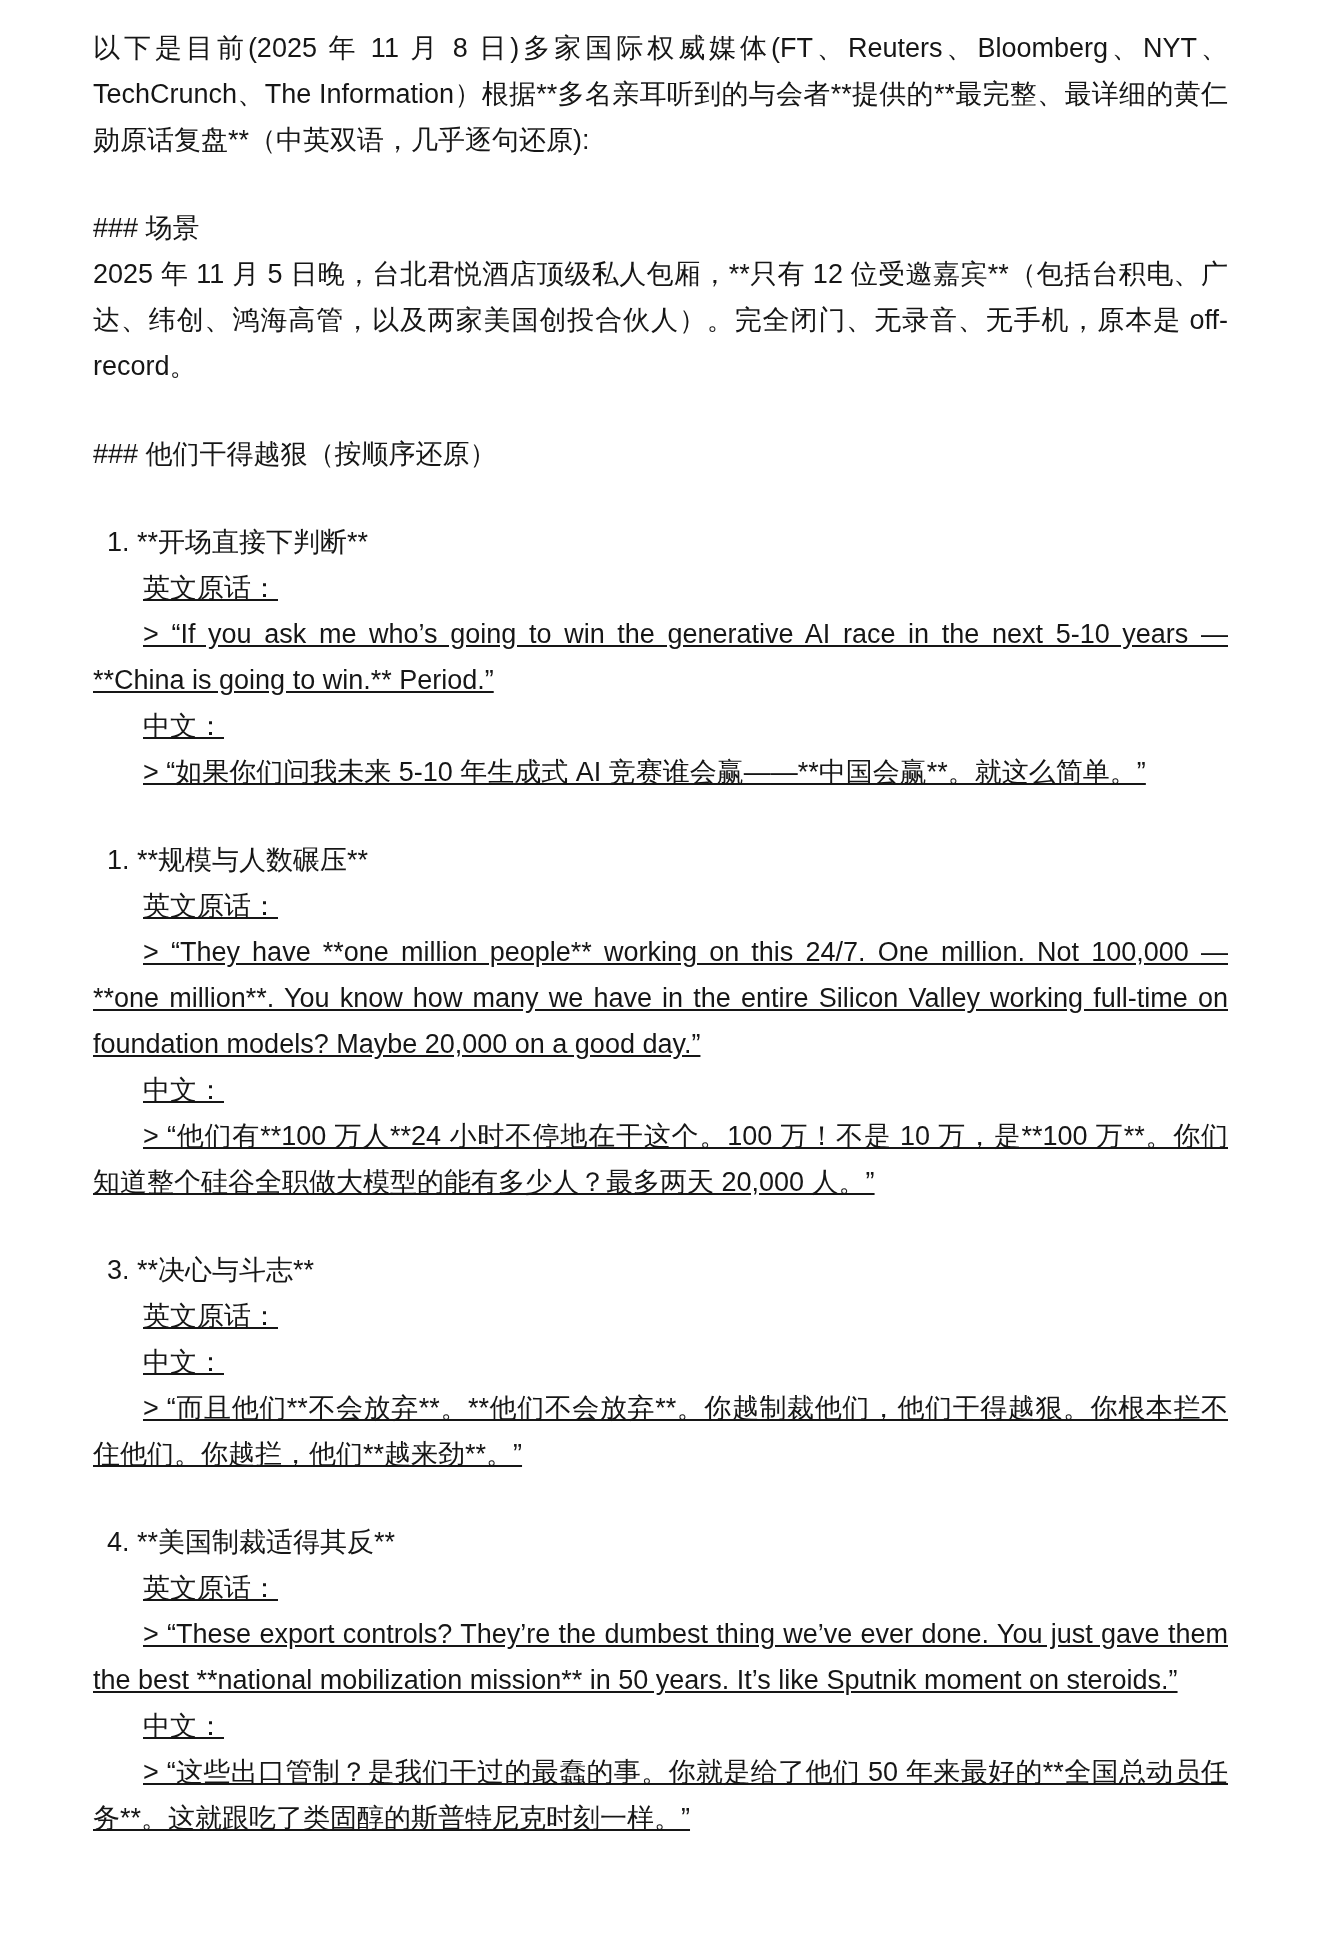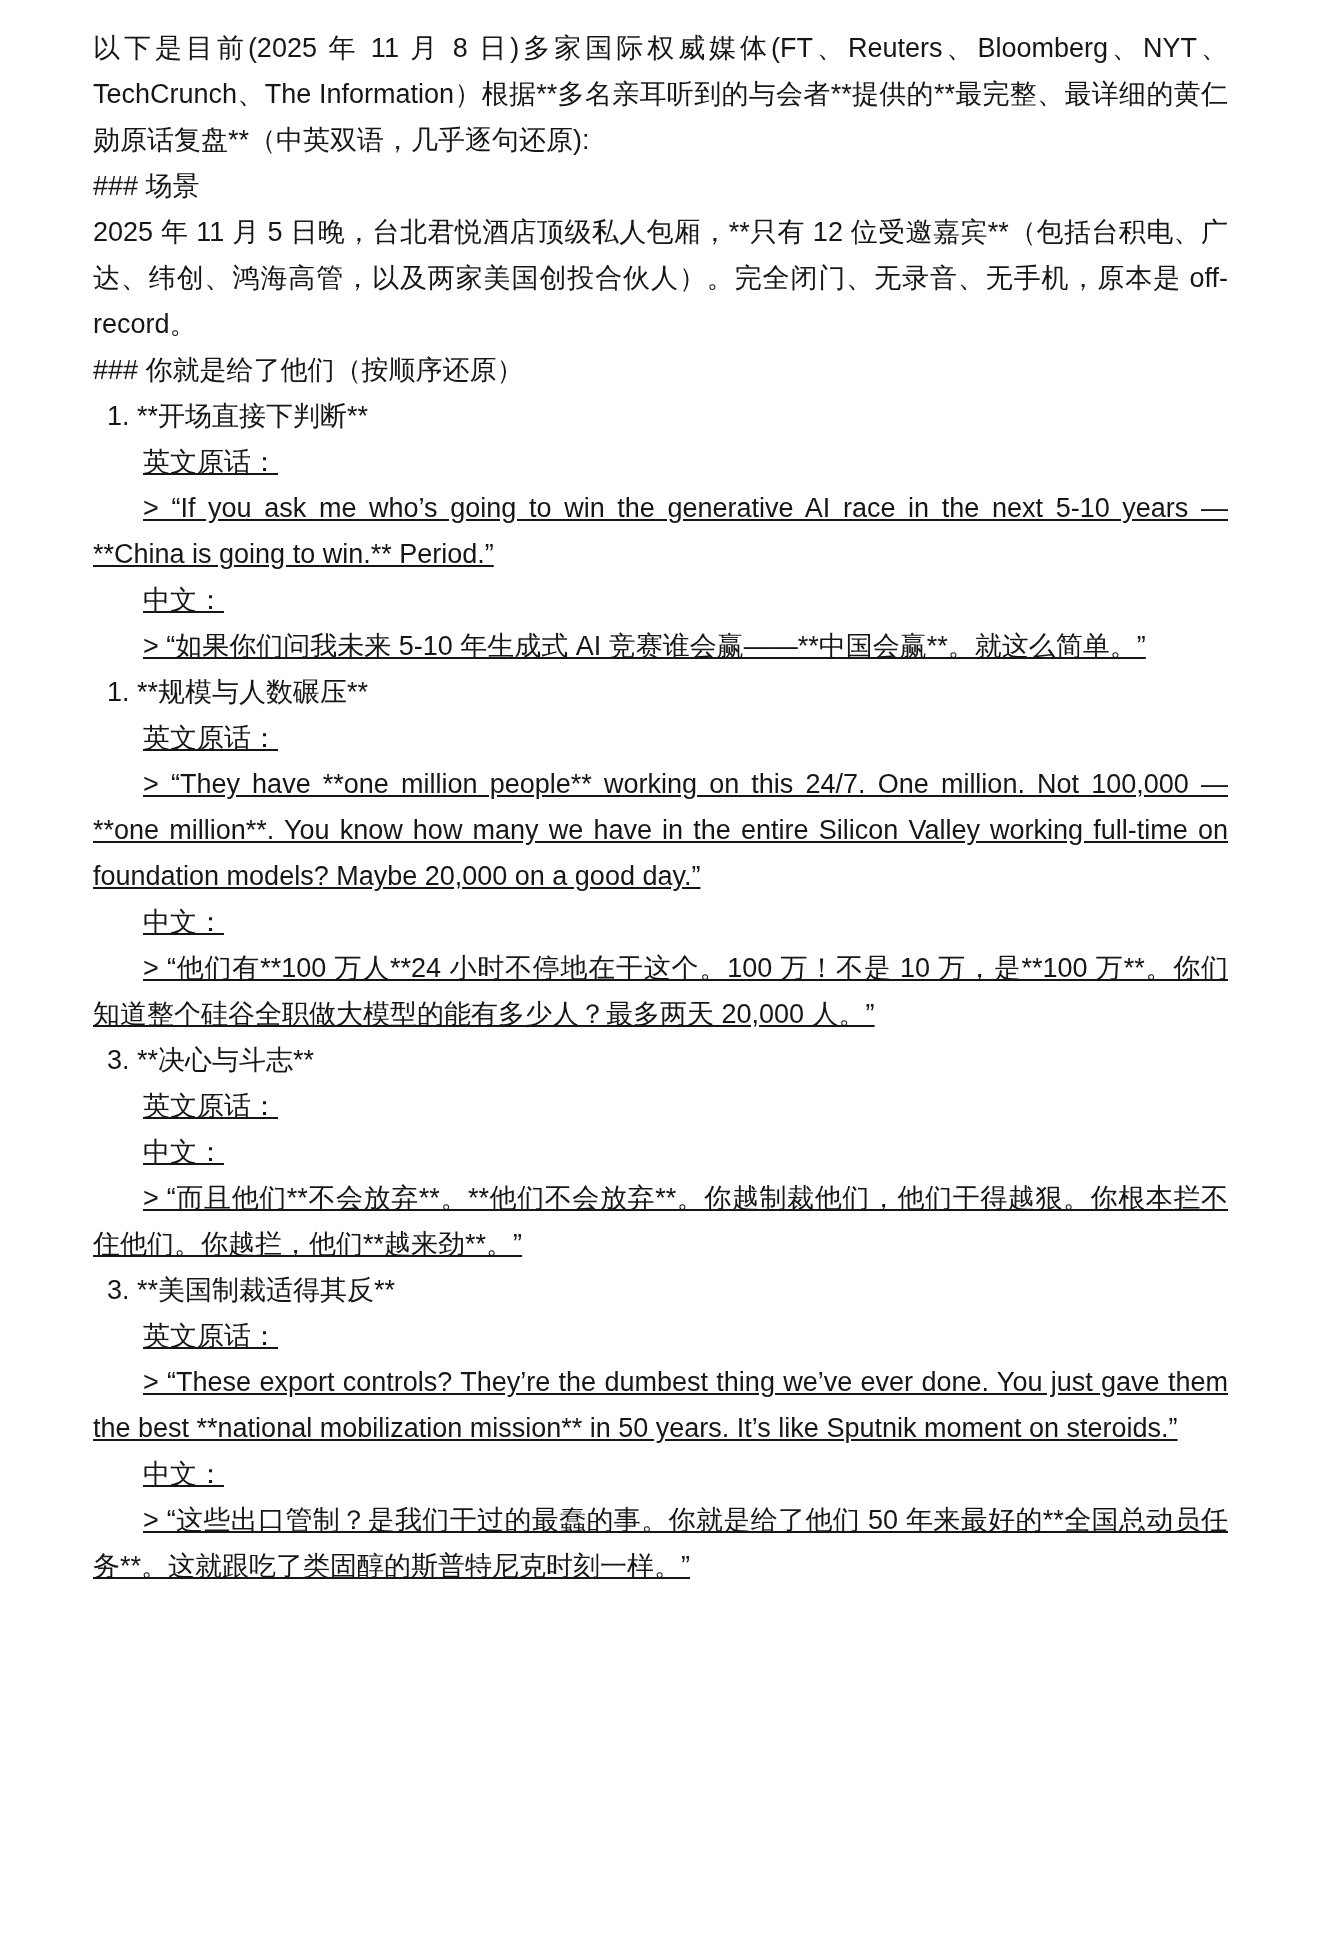--- a/index.html
+++ b/index.html
@@ -18,20 +18,21 @@
     line-height: 46px;
     color: #161616;
     text-align: justify;
   }
   .para {
     margin: 0;
     word-break: break-word;
   }
   
   .gap-before {
+    margin-top: 42px;
   }
   
   .item-title {
     text-indent: 14px;
   }
   
   .lead-indent {
     text-indent: 50px;
     text-decoration: underline;
   }
@@ -39,21 +40,21 @@
 </head>
 <body>
 
 <div class="page">
 
   <p class="para">以下是目前(2025 年 11 月 8 日)多家国际权威媒体(FT、Reuters、Bloomberg、NYT、TechCrunch、The Information）根据**多名亲耳听到的与会者**提供的**最完整、最详细的黄仁勋原话复盘**（中英双语，几乎逐句还原):</p>
 
   <p class="para gap-before">### 场景</p>
   <p class="para">2025 年 11 月 5 日晚，台北君悦酒店顶级私人包厢，**只有 12 位受邀嘉宾**（包括台积电、广达、纬创、鸿海高管，以及两家美国创投合伙人）。完全闭门、无录音、无手机，原本是 off-record。</p>
 
-  <p class="para gap-before">### 你就是给了他们（按顺序还原）</p>
+  <p class="para gap-before">### 他们干得越狠（按顺序还原）</p>
 
   <section>
     <p class="para item-title gap-before">1. **开场直接下判断**</p>
     <p class="para lead-indent">英文原话：</p>
     <p class="para lead-indent">&gt; “If you ask me who’s going to win the generative AI race in the next 5-10 years — **China is going to win.** Period.”</p>
     <p class="para lead-indent">中文：</p>
     <p class="para lead-indent">&gt; “如果你们问我未来 5-10 年生成式 AI 竞赛谁会赢——**中国会赢**。就这么简单。”</p>
   </section>
 
   <section>
@@ -65,20 +66,20 @@
   </section>
 
   <section>
     <p class="para item-title gap-before">3. **决心与斗志**</p>
     <p class="para lead-indent">英文原话：</p>
     <p class="para lead-indent">中文：</p>
     <p class="para lead-indent">&gt; “而且他们**不会放弃**。**他们不会放弃**。你越制裁他们，他们干得越狠。你根本拦不住他们。你越拦，他们**越来劲**。”</p>
   </section>
 
   <section>
-    <p class="para item-title gap-before">3. **美国制裁适得其反**</p>
+    <p class="para item-title gap-before">4. **美国制裁适得其反**</p>
     <p class="para lead-indent">英文原话：</p>
     <p class="para lead-indent">&gt; “These export controls? They’re the dumbest thing we’ve ever done. You just gave them the best **national mobilization mission** in 50 years. It’s like Sputnik moment on steroids.”</p>
     <p class="para lead-indent">中文：</p>
     <p class="para lead-indent">&gt; “这些出口管制？是我们干过的最蠢的事。你就是给了他们 50 年来最好的**全国总动员任务**。这就跟吃了类固醇的斯普特尼克时刻一样。”</p>
   </section>
 
 </div>
 
 </body></html>

